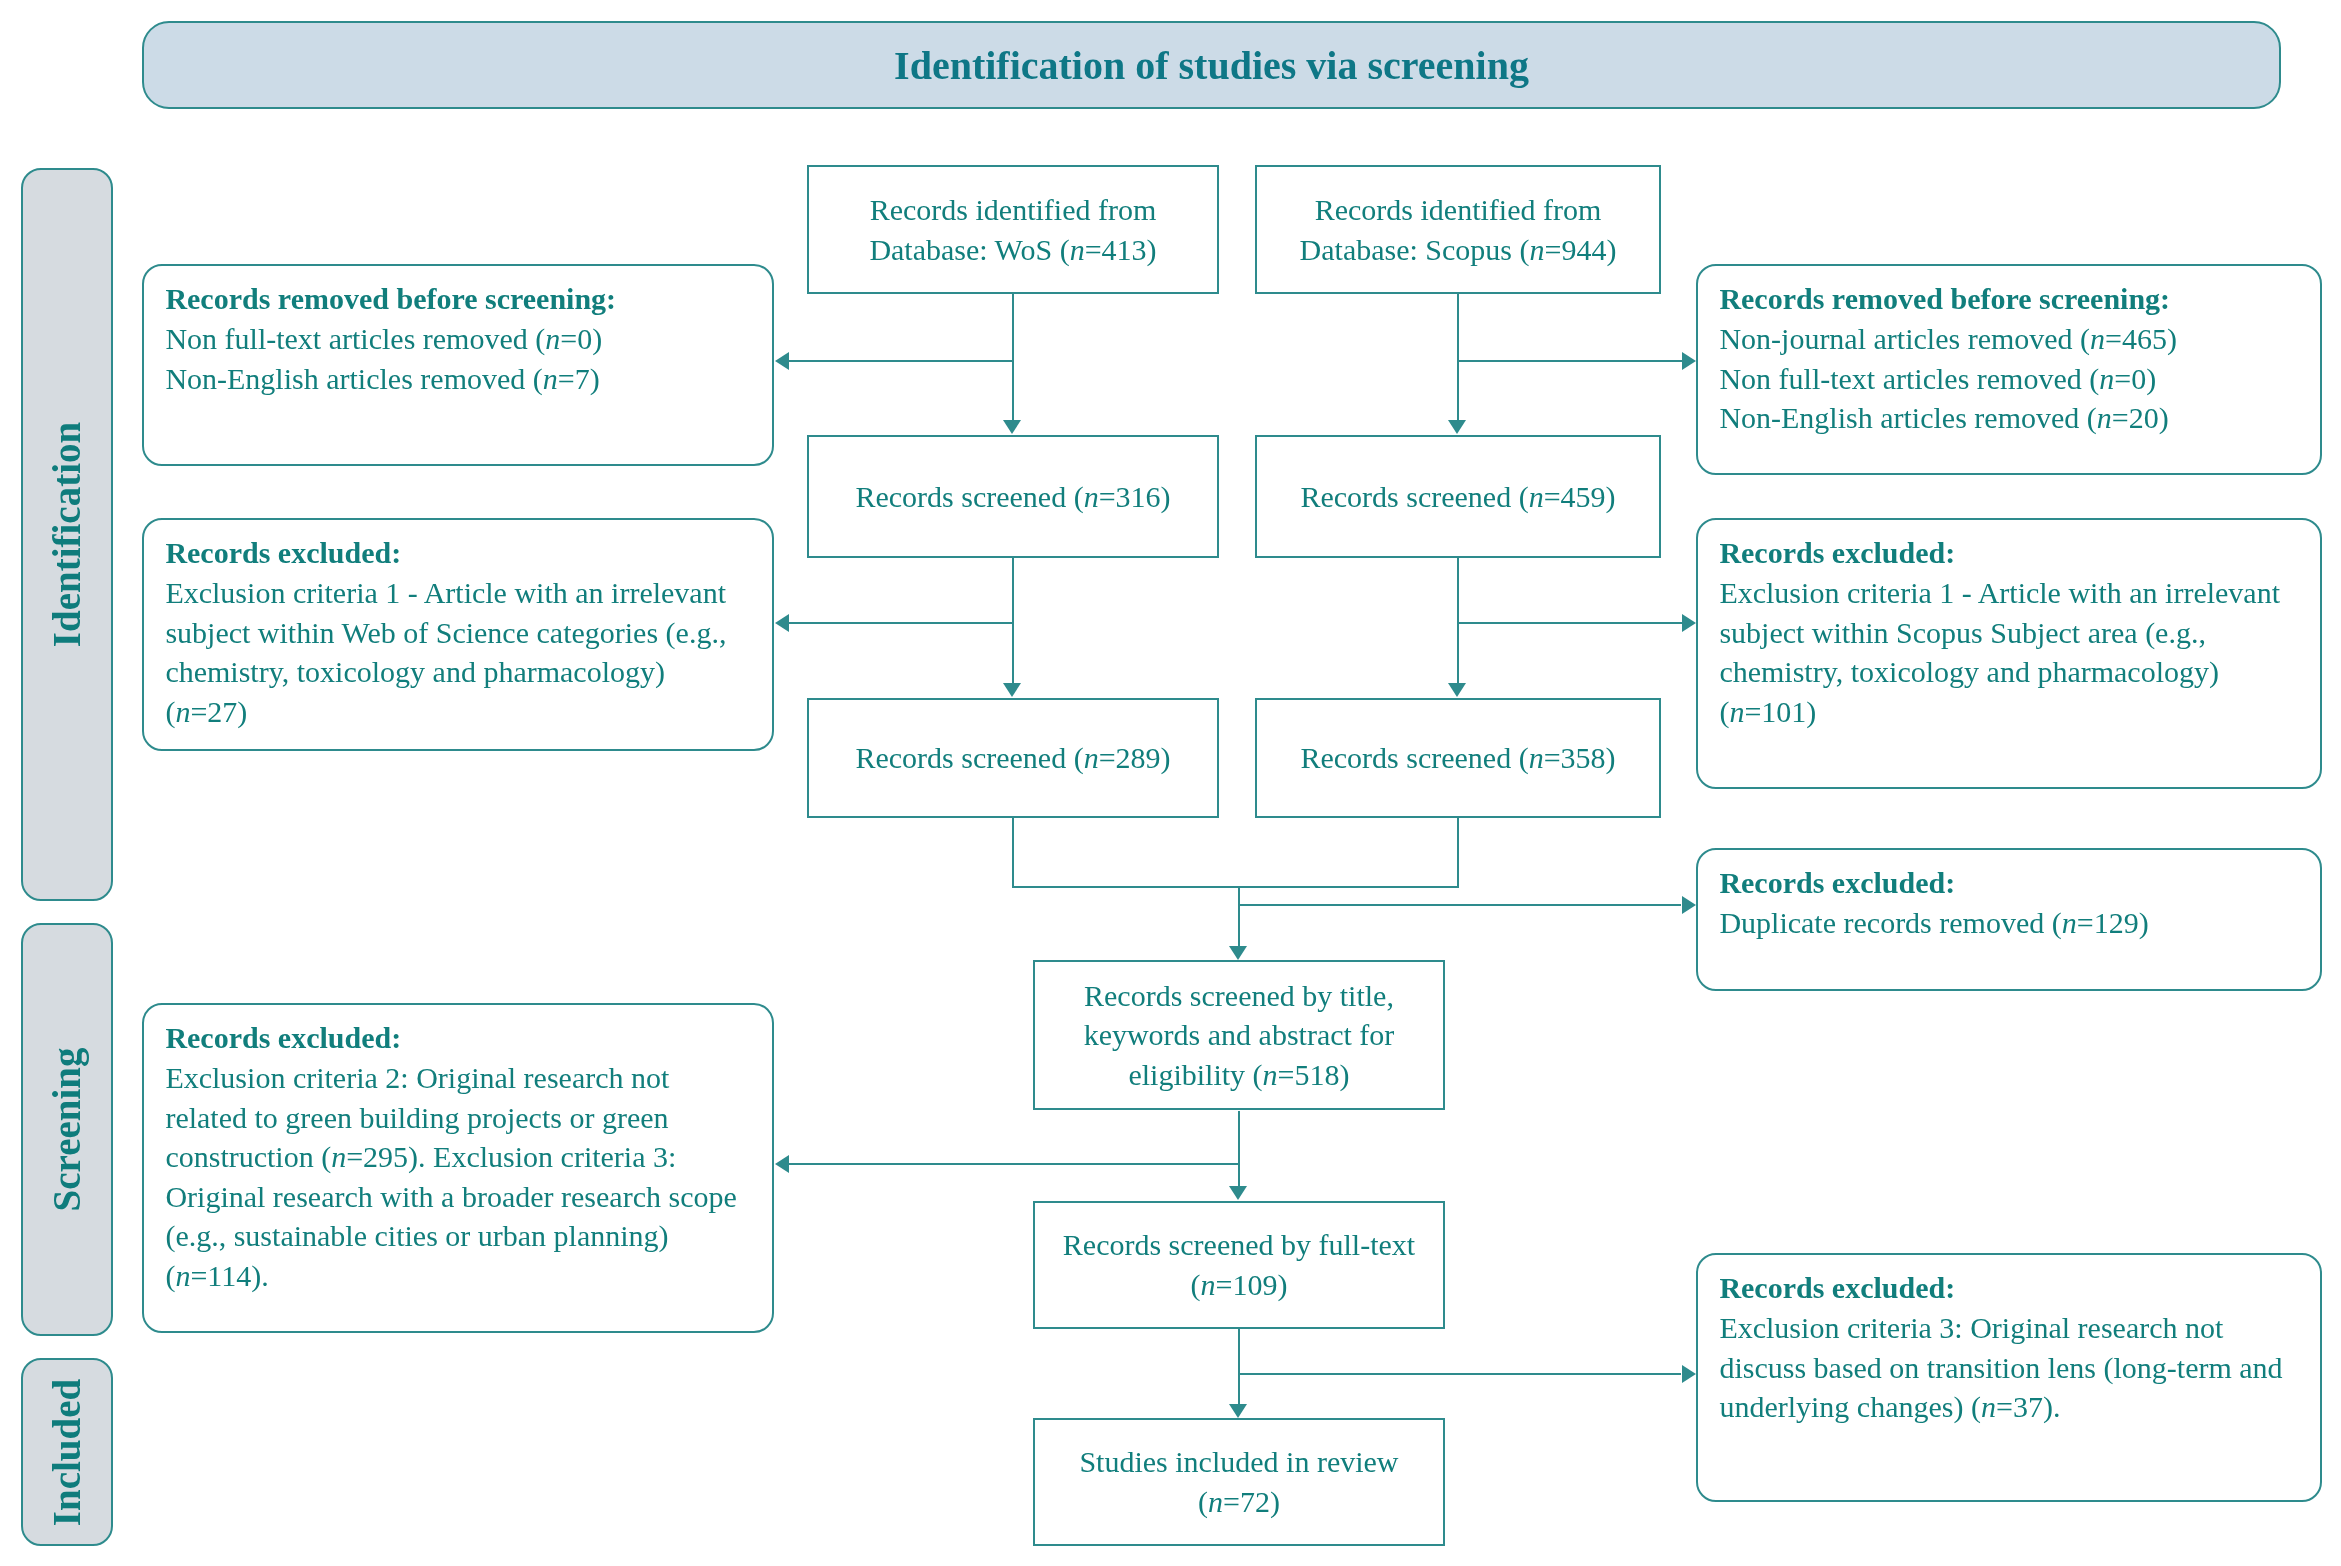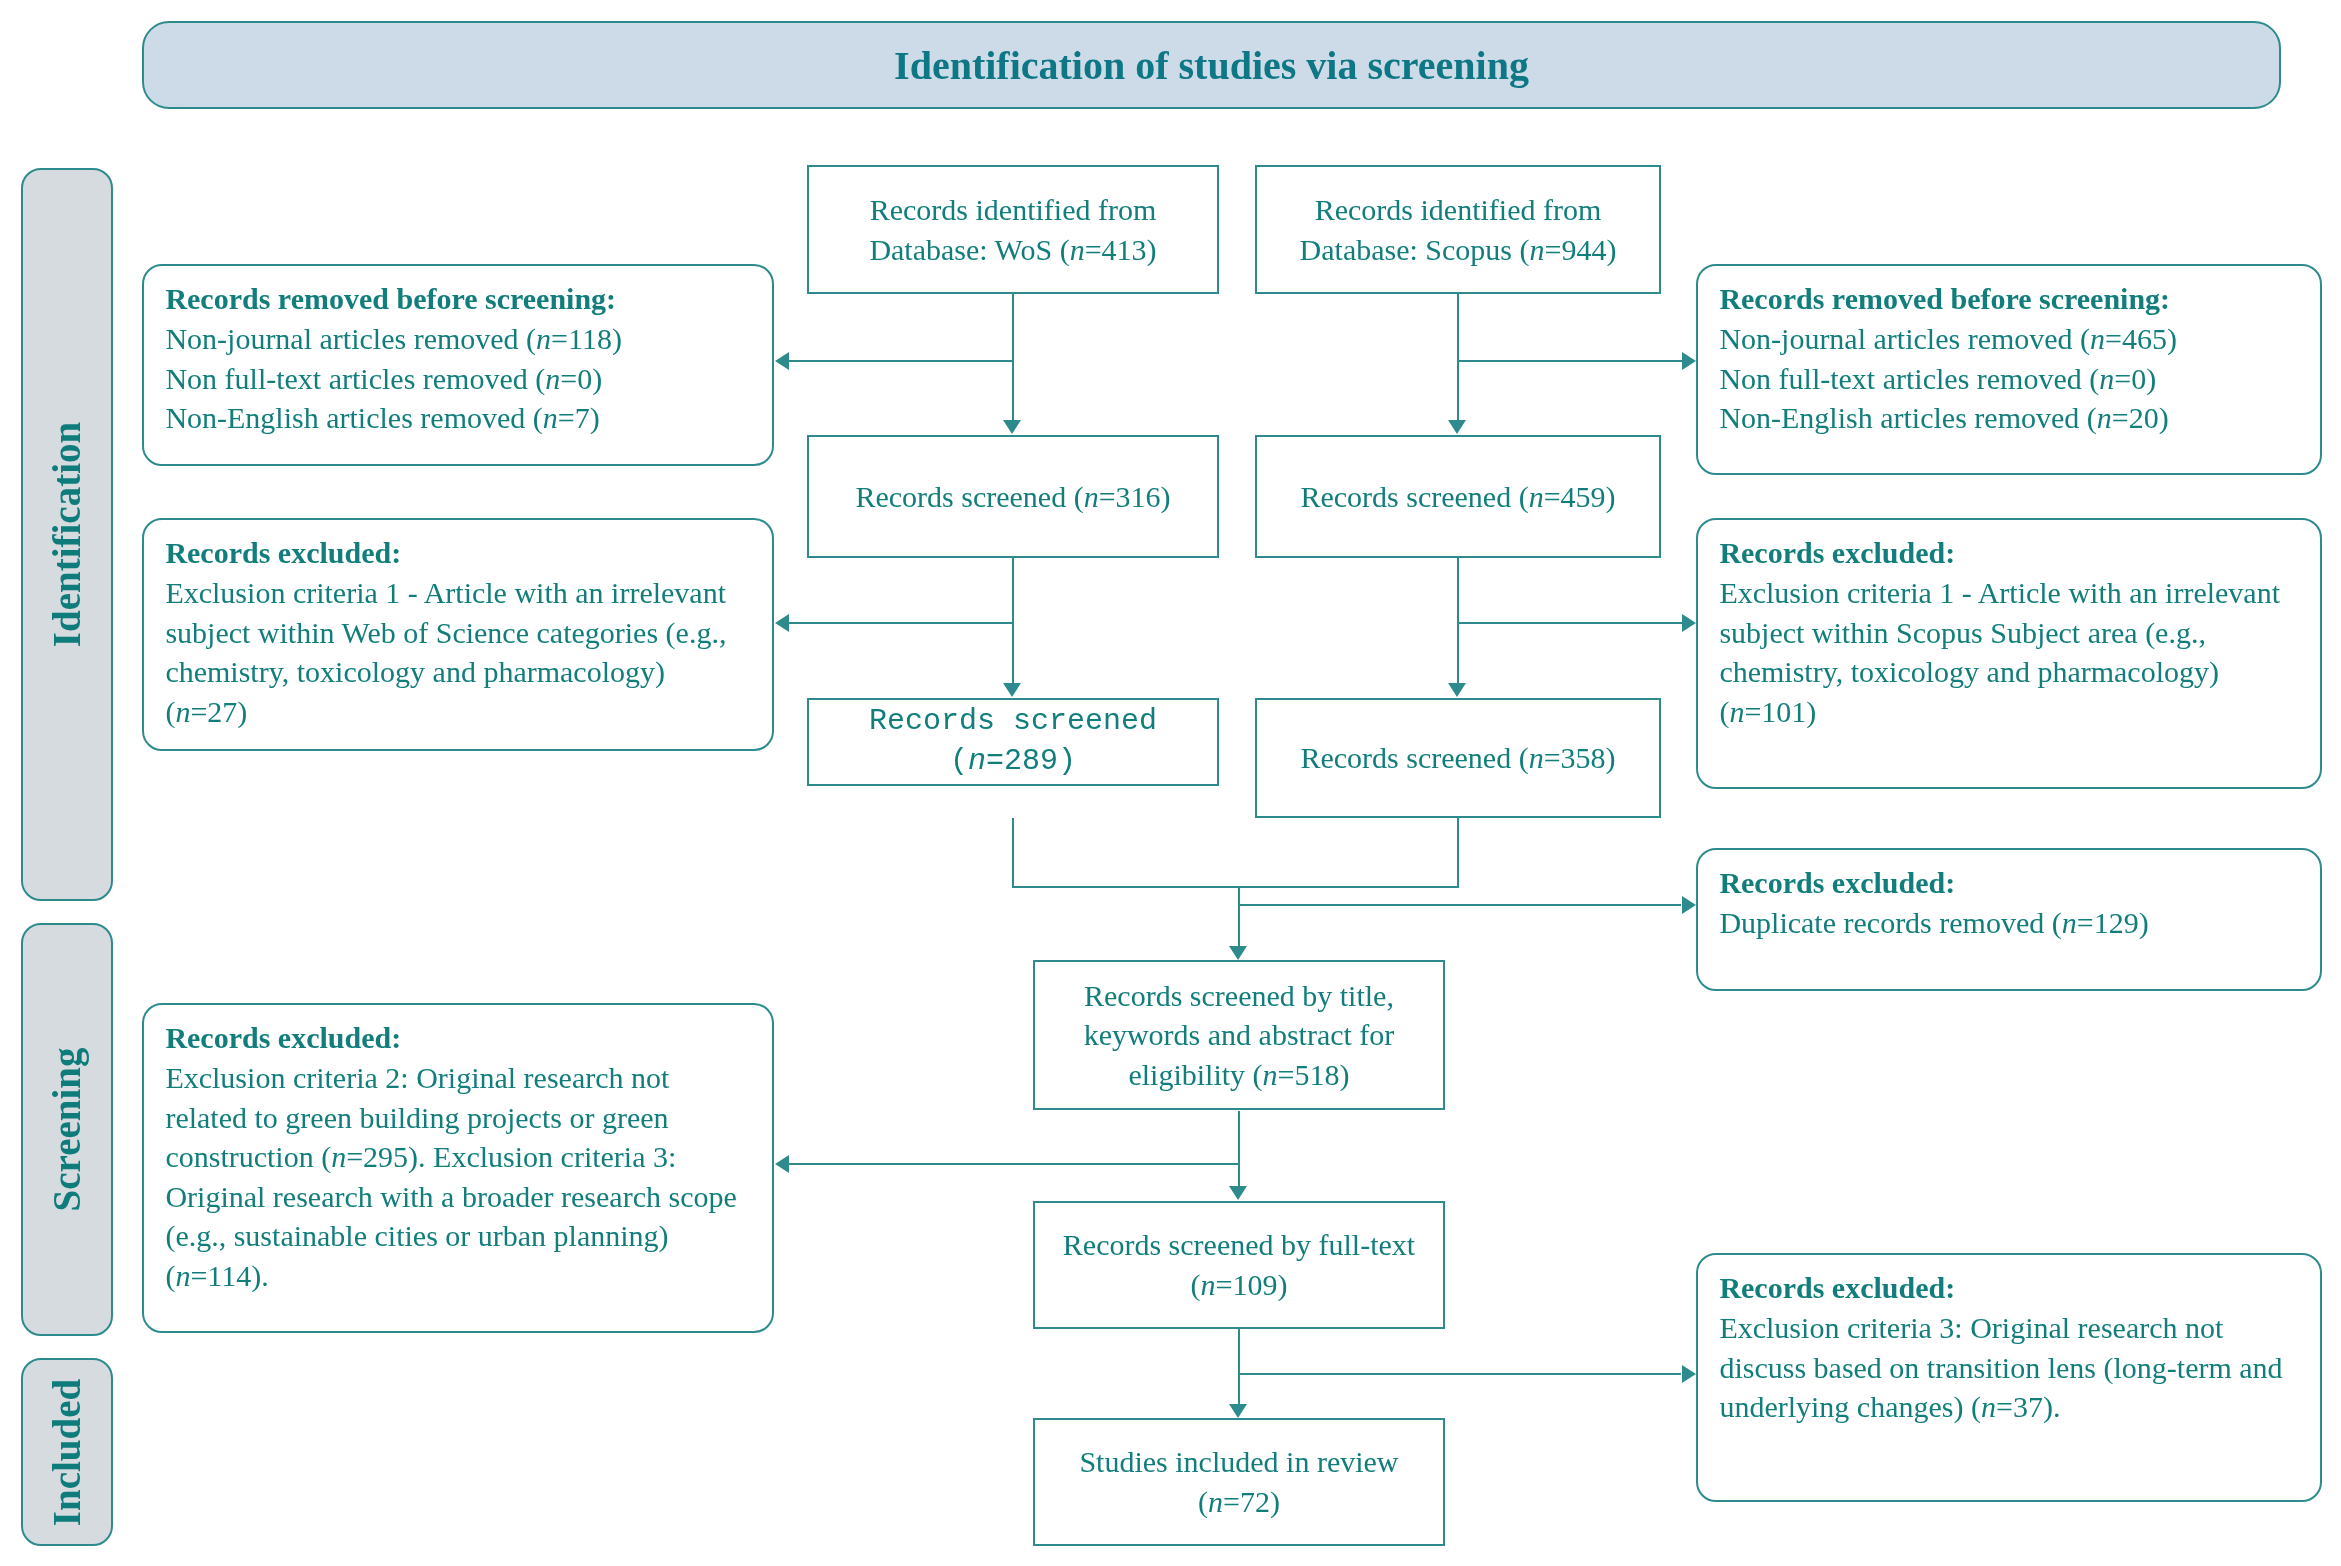--- a/index.html
+++ b/index.html
@@ -40,21 +40,21 @@
   .box.side { padding: 13.4px 21.4px; text-align: left; border-radius: 20px; }
   .box .heading { font-weight: bold; }
   #box-wos            { left: 807px; top: 165px;  width: 412px; height: 129px; }
   #box-scopus         { left: 1255px; top: 165px;  width: 406px; height: 129px; }
   #box-l-removed      { left: 142px;  top: 264px;  width: 632px; height: 202px; }
   #box-r-removed      { left: 1696px; top: 264px;  width: 626px; height: 211px; }
   #box-screened-316   { left: 807px; top: 435px;  width: 412px; height: 123px; }
   #box-screened-459   { left: 1255px; top: 435px;  width: 406px; height: 123px; font-family: Liberation Serif, serif; }
   #box-l-excl1        { left: 142px;  top: 518px;  width: 632px; height: 233px; }
   #box-r-excl1        { left: 1696px; top: 518px;  width: 626px; height: 271px; }
-  #box-screened-289   { left: 807px; top: 698px; width: 412px; height: 88px; font-family: Liberation Mono, monospace; }
+  #box-screened-289   { left: 807px; top: 698px; width: 412px; height: 120px; }
   #box-screened-358   { left: 1255px; top: 698px; width: 406px; height: 120px; }
   #box-r-dup          { left: 1696px; top: 848px; width: 626px; height: 143px; }
   #box-c-518          { left: 1033px; top: 960px; width: 412px; height: 150px; justify-content: center; }
   #box-l-excl2        { left: 142px;  top: 1003px; width: 632px; height: 330px; }
   #box-c-109          { left: 1033px; top: 1201px; width: 412px; height: 128px; }
   #box-r-excl3        { left: 1696px; top: 1253px; width: 626px; height: 249px; }
   #box-c-72           { left: 1033px; top: 1418px; width: 412px; height: 128px; }
   .hline { position: absolute; height: 2px; background: #2e8b8d; }
   .vline { position: absolute; width: 2px;  background: #2e8b8d; }
   .ah { position: absolute; width: 0; height: 0; }
@@ -103,21 +103,20 @@
 </div>
 <div class="box center" id="box-c-109">
   <span>Records screened by full-text (<i>n</i>=109)</span>
 </div>
 <div class="box center" id="box-c-72">
   <span>Studies included in review (<i>n</i>=72)</span>
 </div>
 
 <div class="box side" id="box-l-removed">
   <div class="heading">Records removed before screening:</div>
-  <div>Non-journal articles removed (<i>n</i>=118)</div>
   <div>Non full-text articles removed (<i>n</i>=0)</div>
   <div>Non-English articles removed  (<i>n</i>=7)</div>
 </div>
 <div class="box side" id="box-l-excl1">
   <div class="heading">Records excluded:</div>
   <div>Exclusion criteria 1 - Article with an irrelevant subject within Web of Science categories (e.g., chemistry, toxicology and pharmacology)  (<i>n</i>=27)</div>
 </div>
 <div class="box side" id="box-l-excl2">
   <div class="heading">Records excluded:</div>
   <div>Exclusion criteria 2: Original research not related to green building projects or green construction (<i>n</i>=295). Exclusion criteria 3: Original research with a broader research scope (e.g., sustainable cities or urban planning) (<i>n</i>=114).</div>

